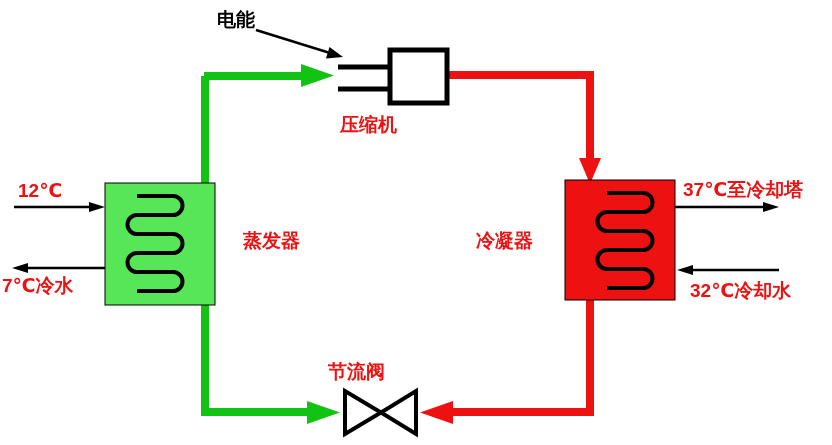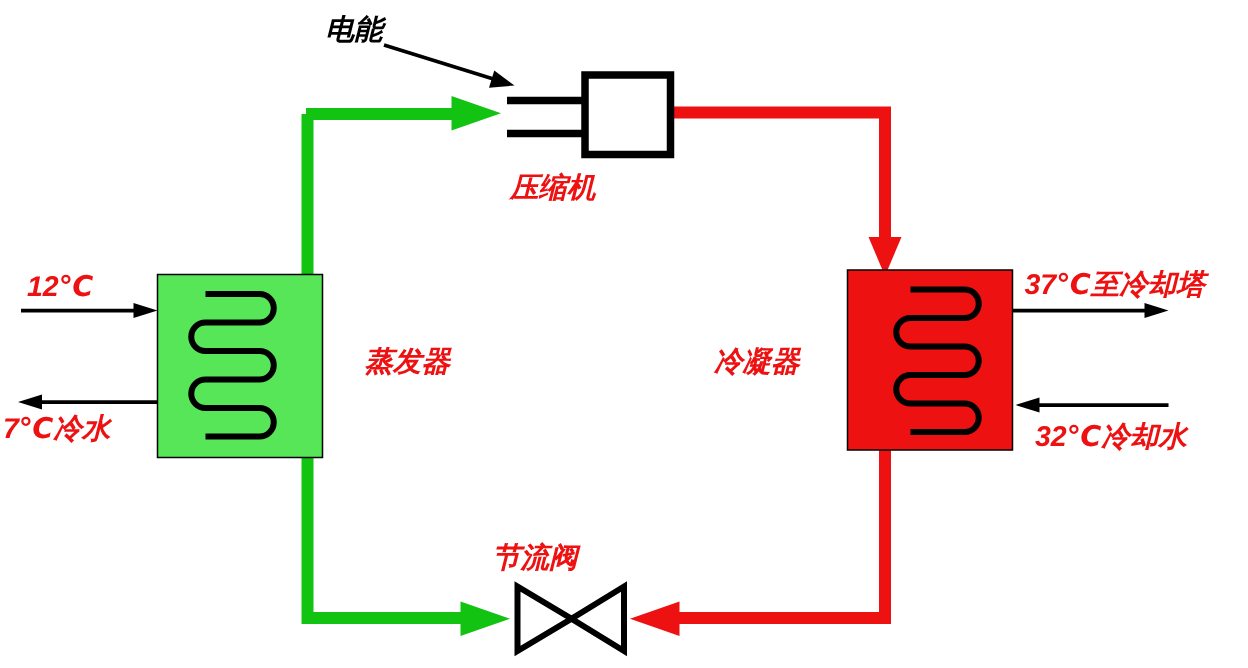--- a/index.html
+++ b/index.html
@@ -9,21 +9,20 @@
     --black:#000000;
     --bg:#ffffff;
   }
   html,body{margin:0;padding:0;background:var(--bg);}
   .stage{
     position:relative;
     width:832px;height:445px;
     background:var(--bg);
     font-family:"Liberation Sans","DejaVu Sans",sans-serif;
     overflow:hidden;
-    font-style:italic;
   }
   svg{position:absolute;left:0;top:0;}
   .lbl{
     font-family:"Liberation Sans","DejaVu Sans",sans-serif;
     font-weight:bold;
     font-size:19px;
   }
   .lbl-red{fill:var(--red);}
   .lbl-black{fill:var(--black);}
   .pipe-green{stroke:var(--green-line);stroke-width:8;fill:none;}

